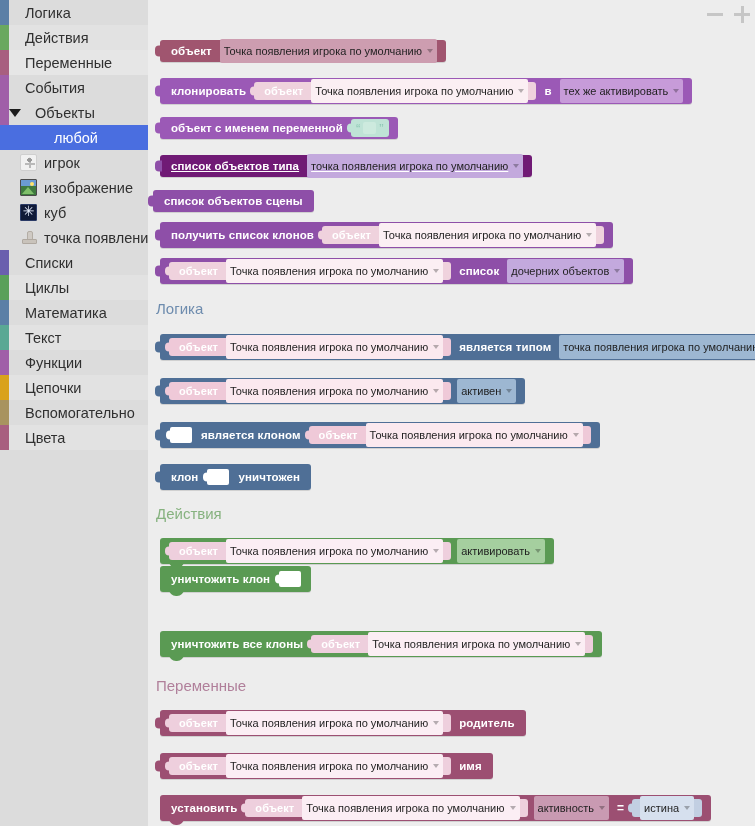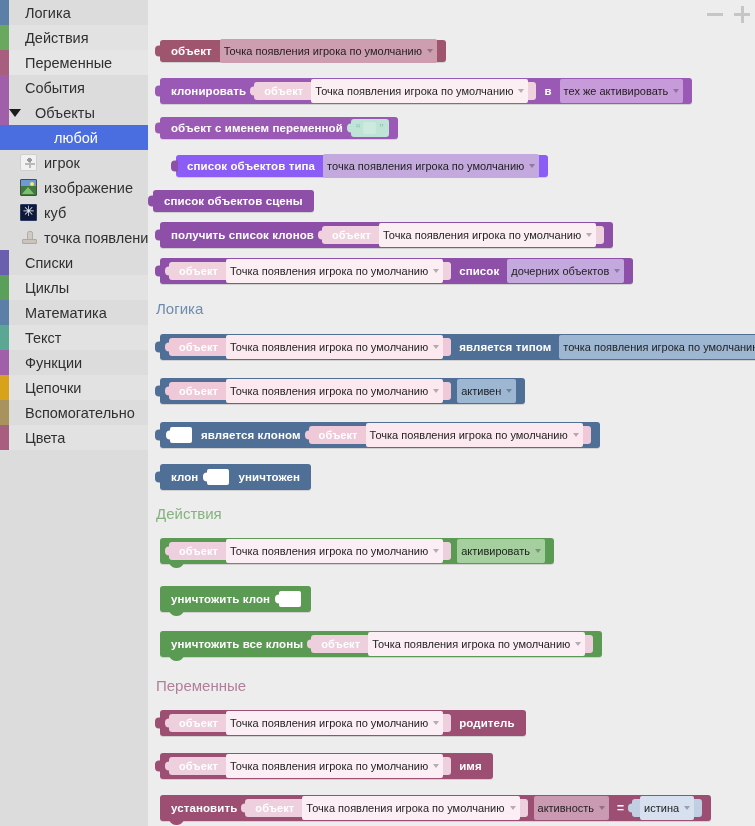--- a/index.html
+++ b/index.html
@@ -316,21 +316,21 @@
       <span class="plug-l" style="background:#9b59b6;"></span>
       <span class="lbl">объект с именем переменной</span>
       <span class="strslot">
         <span class="plug-l"></span>
         <span class="qm">“</span>
         <span class="inbox"></span>
         <span class="qm">”</span>
       </span>
     </div>
 
-    <div class="blk" style="left:28px; top:155px; background:#8b5cf6;">
+    <div class="blk" style="left:12px; top:155px; background:#701a75;text-decoration:underline;">
       <span class="plug-l" style="background:#8e4fa8;"></span>
       <span class="lbl">список объектов типа</span>
       <span class="fld" style="background:#c3a9dd;">
         <span>точка появления игрока по умолчанию</span>
         <span class="caret"></span>
       </span>
     </div>
 
     <div class="blk" style="left:5px; top:190px; background:#8e4fa8;">
       <span class="plug-l" style="background:#8e4fa8;"></span>
@@ -434,21 +434,21 @@
           <span>Точка появления игрока по умолчанию</span>
           <span class="caret"></span>
         </span>
       </span>
       <span class="fld" style="background:#a5cf9f;">
         <span>активировать</span>
         <span class="caret"></span>
       </span>
     </div>
 
-    <div class="blk tall" style="left:12px; top:586px; background:#5a9a53;">
+    <div class="blk tall" style="left:12px; top:566px; background:#5a9a53;">
       <span class="notch-b" style="background:#5a9a53;"></span>
       <span class="lbl">уничтожить клон</span>
       <span class="boolslot"></span>
     </div>
 
     <div class="blk tall" style="left:12px; top:631px; background:#5a9a53;">
       <span class="notch-b" style="background:#5a9a53;"></span>
       <span class="lbl">уничтожить все клоны</span>
       <span class="inner" style="background:#eecfdd;">
         <span class="plug-l" style="background:#eecfdd;"></span>

